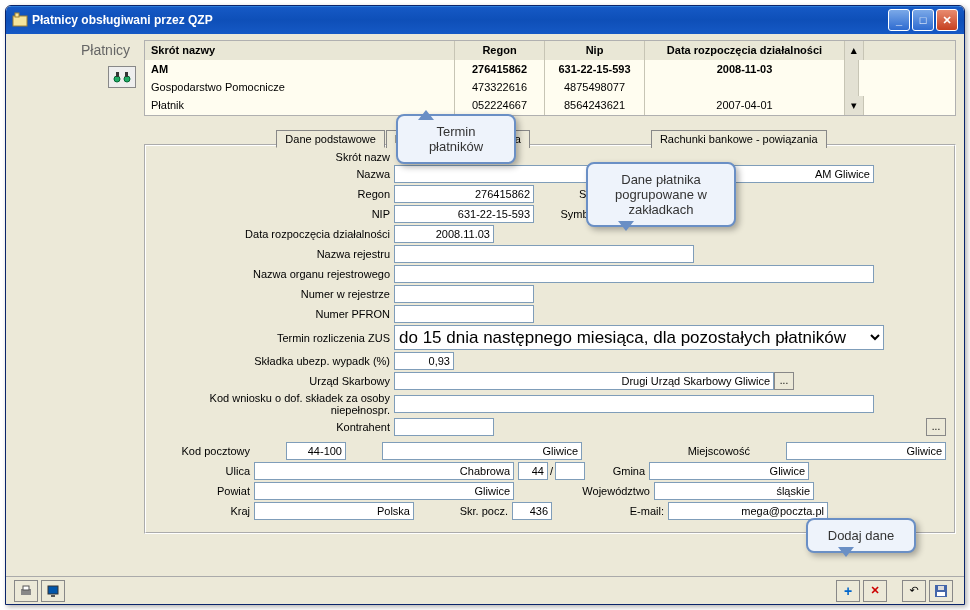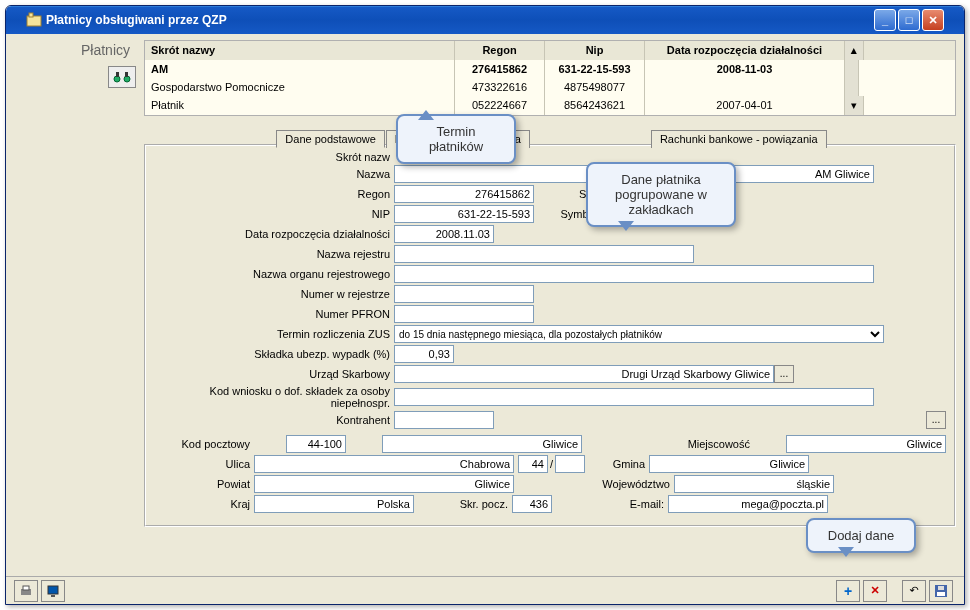--- a/index.html
+++ b/index.html
@@ -8,21 +8,21 @@
 .window {
   width: 960px; height: 600px; margin: 5px;
   border: 1px solid #0a246a; border-radius: 6px 6px 0 0;
   background: #ece9d8; position: relative;
   box-shadow: 2px 2px 5px rgba(0,0,0,0.3);
   overflow: hidden;
 }
 .titlebar {
   height: 28px;
   background: linear-gradient(to bottom, #3b8fe3 0%, #1559c5 5%, #0e4fb8 50%, #1559c5 100%);
-  display: flex; align-items: center; padding: 0 20px;
+  display: flex; align-items: center; padding: 0 6px;
   border-radius: 5px 5px 0 0;
 }
 .title-icon { width: 16px; height: 16px; margin-right: 4px; }
 .title-text { color: #fff; font-weight: bold; font-size: 12px; flex: 1; }
 .win-btn {
   width: 22px; height: 22px; margin-left: 2px;
   background: linear-gradient(to bottom, #7ba9e8, #2e6bd0);
   border: 1px solid #fff; border-radius: 3px;
   display: flex; align-items: center; justify-content: center;
   color: #fff; font-weight: bold;
@@ -64,21 +64,21 @@
 .flabel.small { width: 100px; }
 .flabel.mid { width: 90px; }
 .finput {
   background: #fff; border: 1px solid #7f9db9; height: 18px;
   padding: 1px 3px; font-size: 11px; font-family: inherit; text-align: right;
 }
 .w60 { width: 60px; } .w80 { width: 80px; } .w100 { width: 100px; }
 .w140 { width: 140px; } .w160 { width: 160px; } .w200 { width: 200px; }
 .w260 { width: 260px; } .w300 { width: 300px; } .w380 { width: 380px; }
 .w480 { width: 480px; }
-.select { background: #fff; border: 1px solid #7f9db9; height: 18px; font-size: 10px; }
+.select { background: #fff; border: 1px solid #7f9db9; height: 25px; font-size: 17px; }
 .btn-dots {
   width: 20px; height: 18px; background: #ece9d8; border: 1px solid #888;
   font-size: 10px; text-align: center; line-height: 14px;
 }
 
 .statusbar {
   height: 28px; border-top: 1px solid #aaa; background: #ece9d8;
   display: flex; align-items: center; padding: 0 8px;
 }
 .sbtn {
@@ -248,21 +248,21 @@
             <input class="finput w260" value="Chabrowa" style="">
             <input class="finput" style="width: 30px; margin-left: 4px;" value="44">
             <span style="padding:0 2px">/</span>
             <input class="finput" style="width: 30px;">
             <div class="flabel mid" style="width:64px">Gmina</div>
             <input class="finput w160" value="Gliwice" style="">
           </div>
           <div class="frow">
             <div class="flabel small">Powiat</div>
             <input class="finput w260" value="Gliwice" style="">
-            <div class="flabel mid" style="width:160px">Województwo</div>
+            <div class="flabel mid" style="width:140px">Województwo</div>
             <input class="finput w160" value="śląskie" style="">
           </div>
           <div class="frow">
             <div class="flabel small">Kraj</div>
             <input class="finput w160" value="Polska" style="">
             <div class="flabel mid" style="width:98px">Skr. pocz.</div>
             <input class="finput" style="width: 40px;" value="436">
             <div class="flabel mid" style="width:116px">E-mail:</div>
             <input class="finput w160" value="mega@poczta.pl" style="">
           </div>

